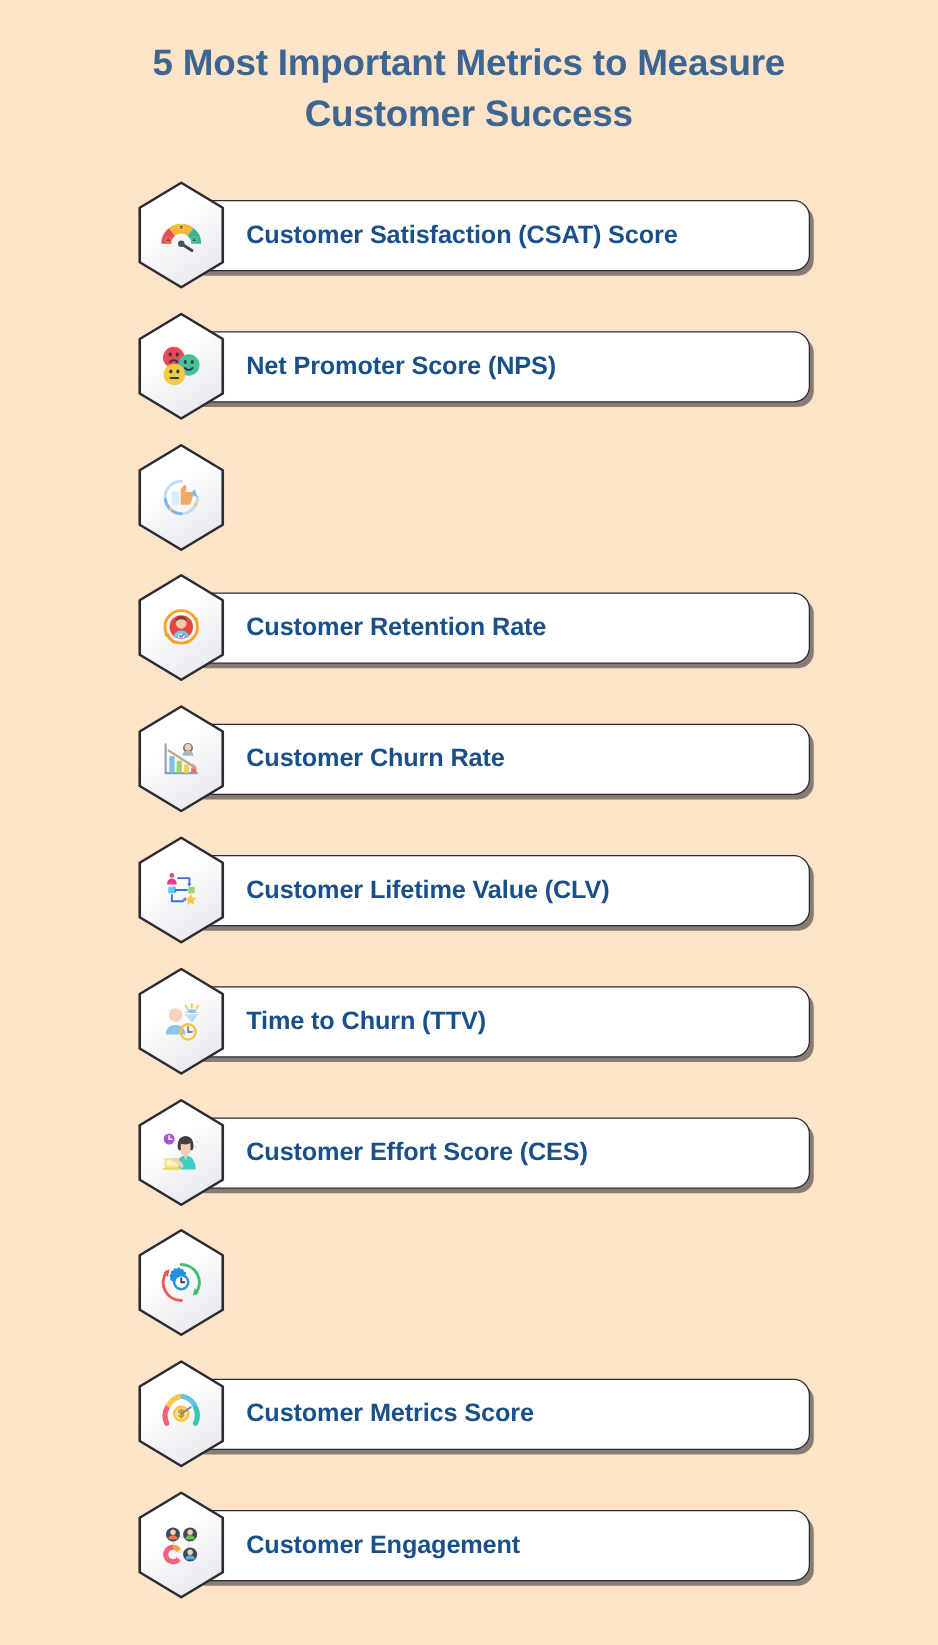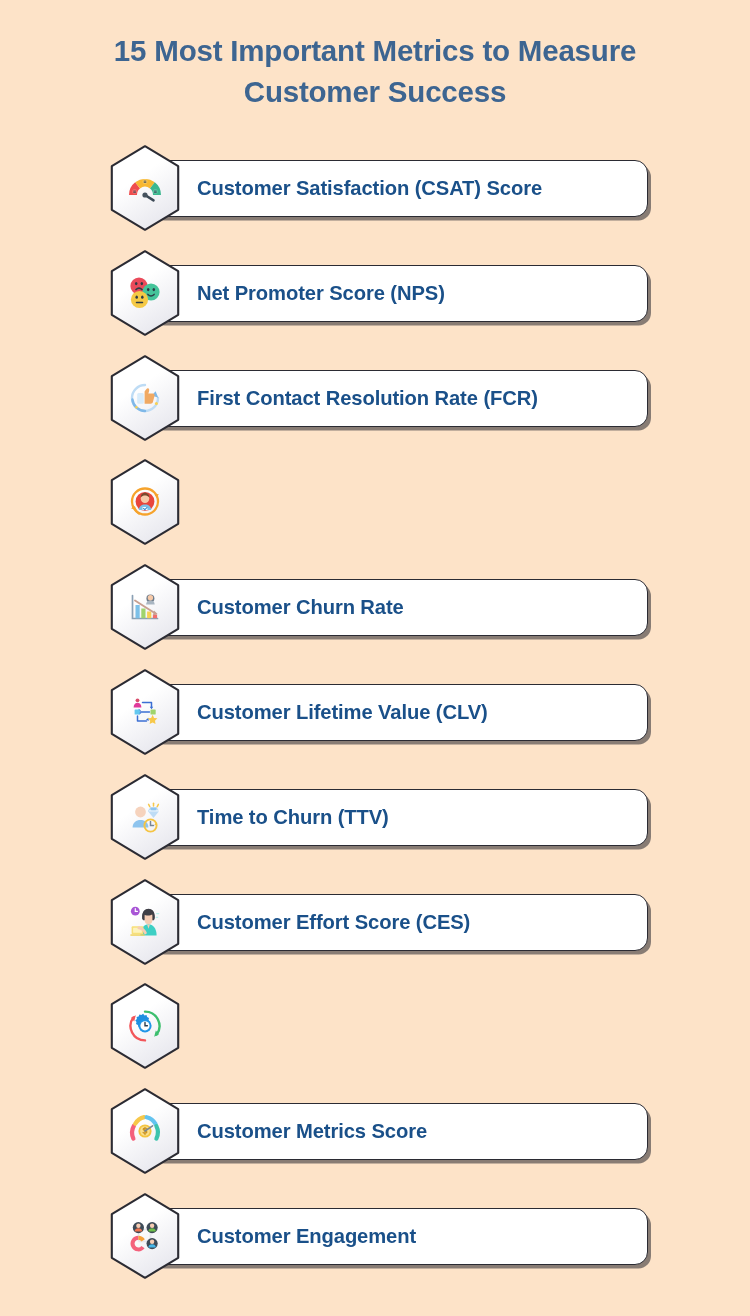--- a/index.html
+++ b/index.html
@@ -84,21 +84,21 @@
     top:50%;
     transform:translate(-50%,-50%);
     width:40px;
     height:40px;
   }
   .hex-icon svg { display:block; width:40px; height:40px; }
 </style>
 </head>
 <body>
 
-<h1 class="title">15 Most Important Metrics to Measure Customer Success</h1>
+<h1 class="title">5 Most Important Metrics to Measure Customer Success</h1>
 
 <div class="list">
     <div class="row">
       <div class="bar">
        <span class="bar-label">Customer Satisfaction (CSAT) Score</span>
      </div>
      <div class="hex">
        <svg viewBox="0 0 74 88" xmlns="http://www.w3.org/2000/svg">
     <defs>
       <linearGradient id="hg0" x1="0" y1="0" x2="0.55" y2="1">
@@ -163,23 +163,20 @@
   <g fill="#2d3b46">
     <ellipse cx="11.7" cy="24.2" rx="1.25" ry="1.6"></ellipse>
     <ellipse cx="17.3" cy="24.2" rx="1.25" ry="1.6"></ellipse>
   </g>
   <path d="M11.5 29.4 h6" stroke="#2d3b46" stroke-width="1.5" stroke-linecap="round"></path>
 </svg>
        </span>
      </div>
     </div>
     <div class="row">
-      <div class="bar">
-       <span class="bar-label">First Contact Resolution Rate (FCR)</span>
-     </div>
      <div class="hex">
        <svg viewBox="0 0 74 88" xmlns="http://www.w3.org/2000/svg">
     <defs>
       <linearGradient id="hg2" x1="0" y1="0" x2="0.55" y2="1">
         <stop offset="0" stop-color="#ffffff"></stop>
         <stop offset="0.45" stop-color="#ffffff"></stop>
         <stop offset="1" stop-color="#e9e9ef"></stop>
       </linearGradient>
     </defs>
     <polygon points="37,2.2 70.2,22.2 70.2,65.8 37,85.8 3.8,65.8 3.8,22.2" fill="url(#hg2)" stroke="#2b2b33" stroke-width="2.1" stroke-linejoin="round"></polygon>
@@ -192,20 +189,23 @@
   <path d="M30.6 13.3 l2.7 6.4 l-6.6 -2.1 z" fill="#7fb8e8"></path>
   <path d="M19.6 13.6 c1.4 -2.4 2.3 -3.6 3.5 -3.4 c1.3 .2 1.3 1.9 .9 3.2 l-.7 2.2 h4.5 c1.3 0 2.1 1 1.8 2.2 l-1.7 6.2 c-.3 1.1 -1.1 1.7 -2.2 1.7 h-6.1 z" fill="#f0a963"></path>
   <rect x="12.2" y="15.1" width="6.6" height="10.6" rx="1.5" fill="#d8ecfb"></rect>
   <circle cx="31.4" cy="25.6" r="1.5" fill="#f7d154"></circle>
   <circle cx="11.4" cy="29.2" r="1.2" fill="#f7d154"></circle>
 </svg>
        </span>
      </div>
     </div>
     <div class="row">
+      <div class="bar">
+       <span class="bar-label">Customer Retention Rate</span>
+     </div>
      <div class="hex">
        <svg viewBox="0 0 74 88" xmlns="http://www.w3.org/2000/svg">
     <defs>
       <linearGradient id="hg3" x1="0" y1="0" x2="0.55" y2="1">
         <stop offset="0" stop-color="#ffffff"></stop>
         <stop offset="0.45" stop-color="#ffffff"></stop>
         <stop offset="1" stop-color="#e9e9ef"></stop>
       </linearGradient>
     </defs>
     <polygon points="37,2.2 70.2,22.2 70.2,65.8 37,85.8 3.8,65.8 3.8,22.2" fill="url(#hg3)" stroke="#2b2b33" stroke-width="2.1" stroke-linejoin="round"></polygon>

